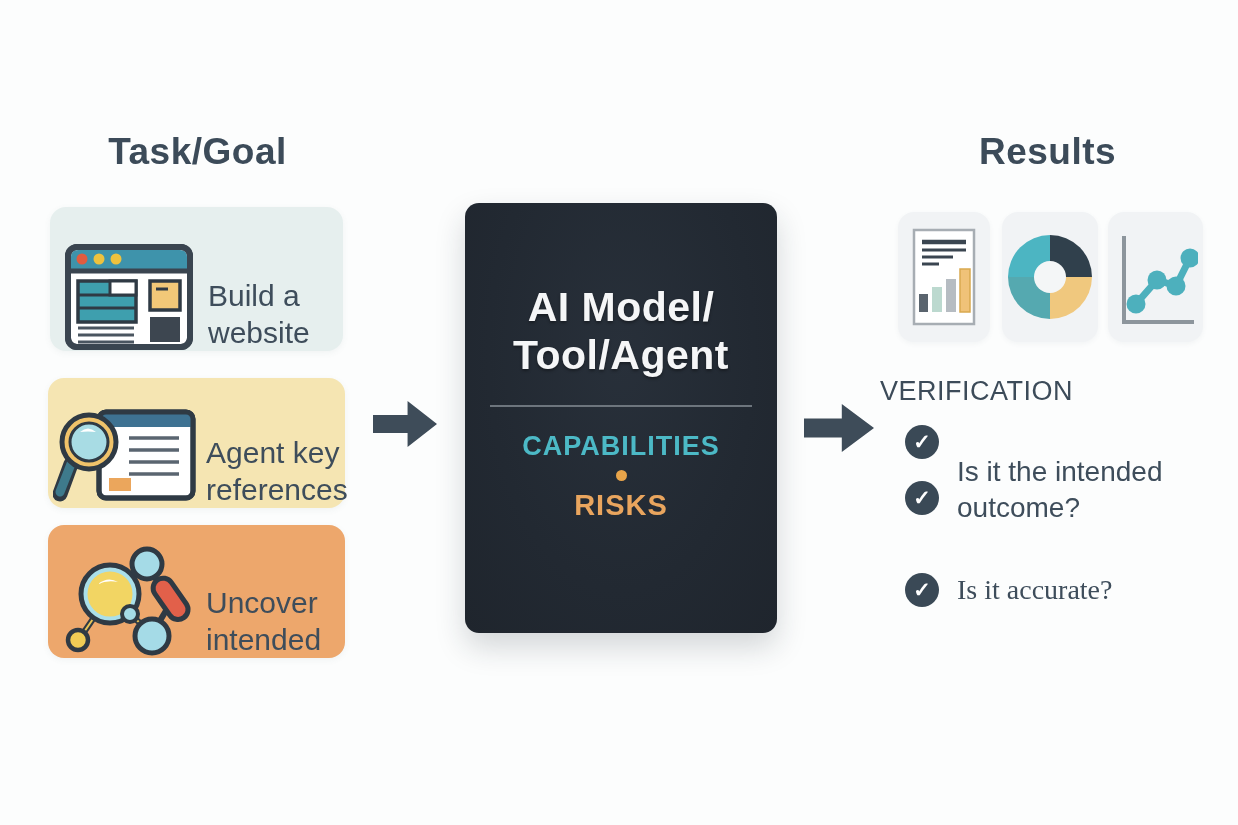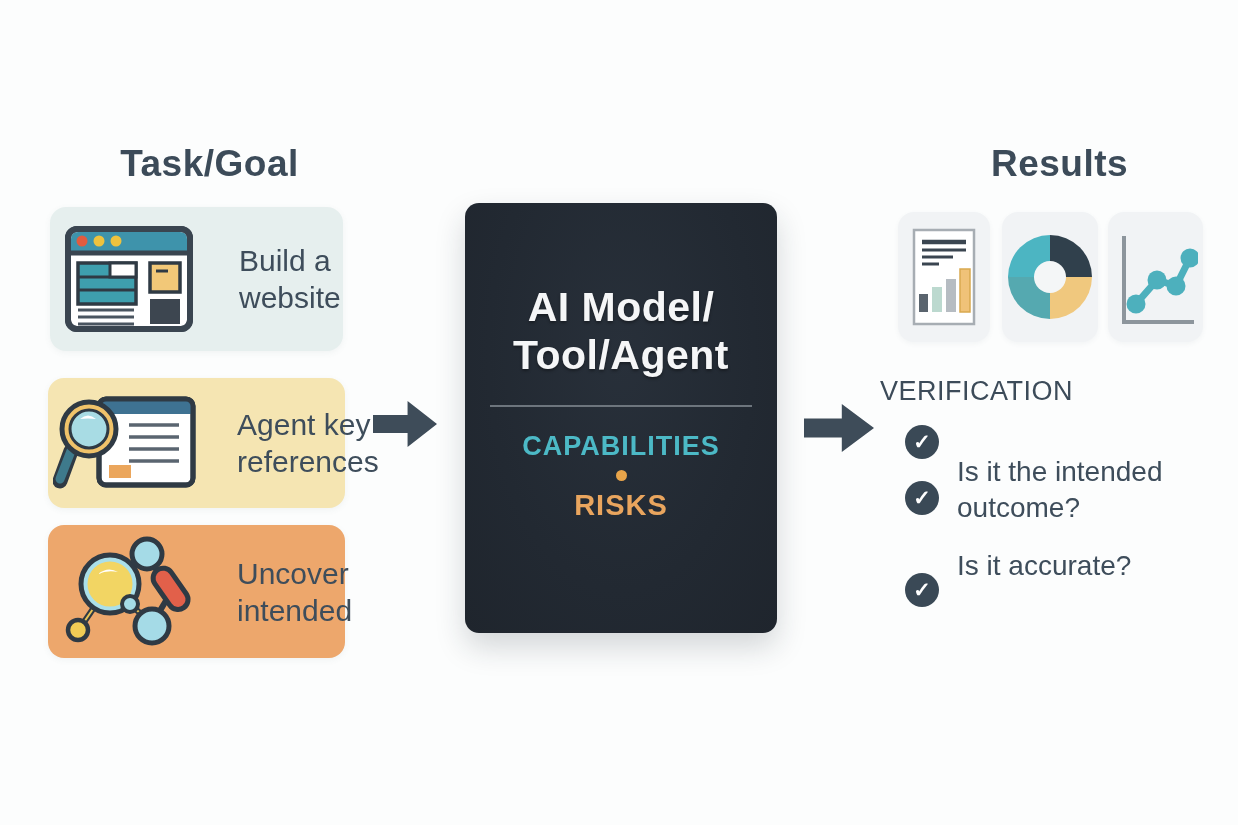--- a/index.html
+++ b/index.html
@@ -6,31 +6,30 @@
   body {
     width:1238px; height:825px; position:relative; overflow:hidden;
     background:#fcfdfd;
     font-family:"Liberation Sans", sans-serif;
     color:#3e4d5b;
   }
   .stage { position:absolute; inset:0; }
 
   
   .col-heading {
-    position:absolute; margin:12px; font-size:37px; font-weight:bold;
+    position:absolute; margin:0; font-size:37px; font-weight:bold;
     color:#3c4b59; text-align:center; letter-spacing:0.5px;
   }
   #task-goal-heading { left:50px; top:131px; width:295px; }
   #results-heading   { left:880px; top:131px; width:335px; }
 
   
   .task-card {
-    position:absolute; border-radius:16px; display:flex; align-items:center;
+    position:absolute; border-radius:16px; display:flex; align-items:flex-end;
     box-shadow:0 2px 6px rgba(90,110,120,0.07);
-    gap:31px;
   }
   #task-card-0 { left:50px; top:207px; width:293px; height:144px; background:#e6efee; }
   #task-card-1 { left:48px; top:378px; width:297px; height:130px; background:#f5e5b2; }
   #task-card-2 { left:48px; top:525px; width:297px; height:133px; background:#eda76c; }
   .task-icon-wrap { width:158px; display:flex; justify-content:center; align-items:center; flex:none; }
   .task-label { font-size:30px; line-height:37px; color:#3e4d5b; white-space:nowrap; }
 
   
   .flow-arrow {
     position:absolute; background:#3e4c59;
@@ -87,21 +86,21 @@
     font-size:21px; font-weight:bold;
   }
   #check-circle-0 { top:425px; }
   #check-circle-1 { top:481px; }
   #check-circle-2 { top:573px; }
   .check-text {
     position:absolute; left:957px; font-size:28px; line-height:36px; color:#3e4d5b;
   }
   #check-text-0 { top:424px; }
   #check-text-1 { top:454px; width:218px; }
-  #check-text-2 { top:548px; }
+  #check-text-2 { top:572px;font-family:Liberation Serif, serif; }
 </style>
 </head>
 <body>
 
 <div class="stage">
 
   <h1 class="col-heading" id="task-goal-heading">Task/Goal</h1>
 
   <div class="task-card" id="task-card-0">
     <div class="task-icon-wrap">

